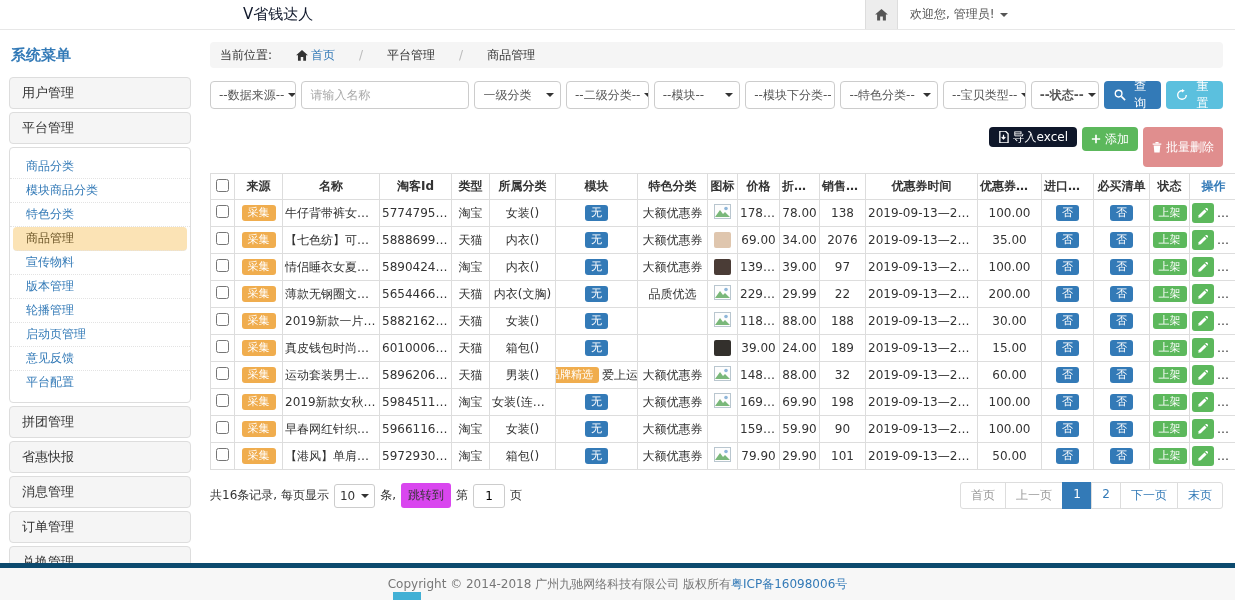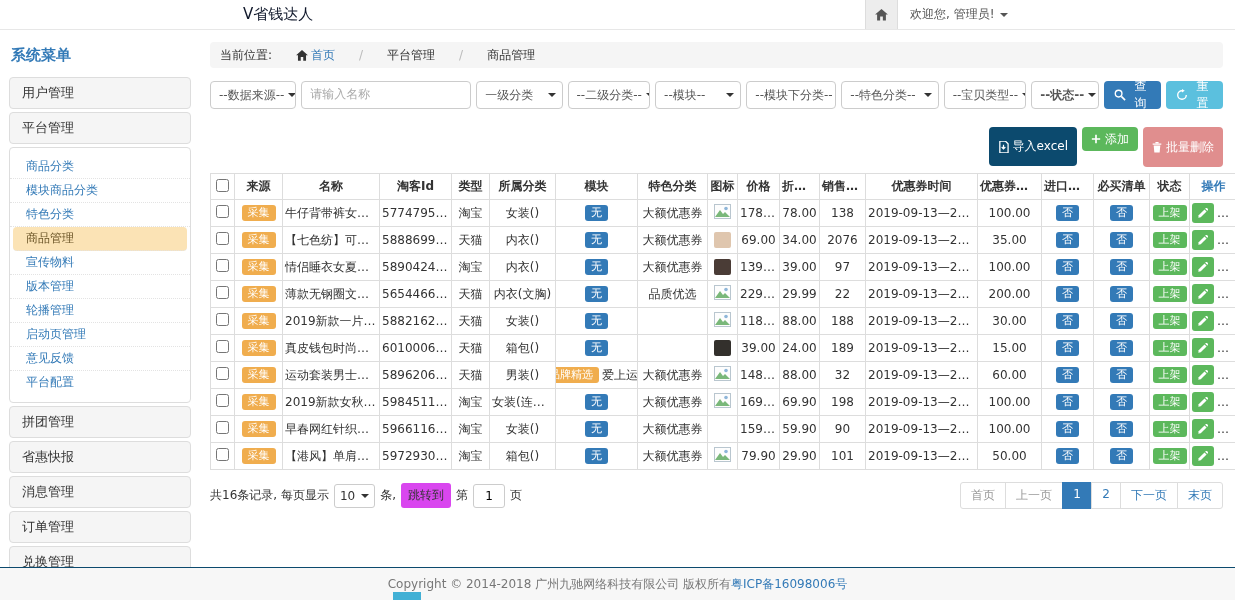--- a/index.html
+++ b/index.html
@@ -53,21 +53,21 @@
   .ui-input { height:28px; border:1px solid #ccc; border-radius:4px; padding:0 8px; font-size:12px;
               font-family:inherit; color:#333; }
   .ui-input::placeholder { color:#aaa; }
   .btn { border:none; border-radius:4px; color:#fff; font-size:12px; font-family:inherit;
          display:inline-flex; align-items:center; gap:4px; cursor:pointer; }
   .btn-search { background:#337ab7; height:28px; padding:0 10px; }
   .btn-reset  { background:#5bc0de; height:28px; padding:0 10px; }
 
   
   .toolbar { display:flex; justify-content:flex-end; gap:5px; margin:18px 0 6px 0; }
-  .btn-import { background:#0c4a6e; height:39px; padding:0 9px; }
+  .btn-import { background:#0f172a; height:20px; padding:0 9px; }
   .btn-add    { background:#5cb85c; height:24px; padding:0 9px; }
   .btn-batch  { background:#e08e8e; height:40px; padding:12px 9px; }
 
   
   table { border-collapse:collapse; table-layout:fixed; width:100%; }
   th, td { border:1px solid #ddd; text-align:center; padding:3px 2px; font-size:12px;
            overflow:hidden; white-space:nowrap; text-overflow:ellipsis; height:26px; }
   th { font-weight:bold; color:#333; background:#fff; }
   th.op-head { color:#337ab7; }
   .badge { display:inline-block; border-radius:3px; color:#fff; font-size:11px; padding:2px 6px; line-height:1.1; }
@@ -93,21 +93,21 @@
                 font-family:inherit; font-size:12px; }
   .pager { display:flex; }
   .pager .pg { min-width:30px; padding:4px 10px; border:1px solid #ddd; background:#fff; color:#337ab7;
                margin-left:-1px; cursor:pointer; text-align:center; }
   .pager .pg:first-child { border-radius:3px 0 0 3px; margin-left:0; }
   .pager .pg:last-child { border-radius:0 3px 3px 0; }
   .pager .pg.muted { color:#999; }
   .pager .pg.active { background:#337ab7; border-color:#337ab7; color:#fff; }
 
   
-  .footer { flex:0 0 33px; background:#f7f7f7; border-top:1px solid #0c4a6e; text-align:center;
+  .footer { flex:0 0 33px; background:#f7f7f7; border-top:5px solid #0c4a6e; text-align:center;
             line-height:32px; color:#777; font-size:12px; }
   .footer a { color:#337ab7; text-decoration:none; cursor:pointer; }
 
   .bottom-fragment { position:absolute; left:393px; top:592px; width:28px; height:8px; background:#41b0d5; }
   svg { display:block; }
 </style>
 </head>
 <body>
 
 <div class="page">
@@ -172,21 +172,21 @@
         <span>平台管理</span>
         <span class="sep">/</span>
         <span>商品管理</span>
       </div>
 
       <div class="filters" id="filter-bar">
           <div class="ui-select" style="width: 92px;">
             <span class="sel-text">--数据来源--</span>
             <span class="sel-caret"></span>
           </div>
-          <input class="ui-input" placeholder="请输入名称" style="width: 174px; font-family: Liberation Mono, monospace;">
+          <input class="ui-input" placeholder="请输入名称" style="width: 174px;">
           <div class="ui-select" style="width: 92px;">
             <span class="sel-text">一级分类</span>
             <span class="sel-caret"></span>
           </div>
           <div class="ui-select" style="width: 88px;">
             <span class="sel-text">--二级分类--</span>
             <span class="sel-caret"></span>
           </div>
           <div class="ui-select" style="width: 92px;">
             <span class="sel-text">--模块--</span>

